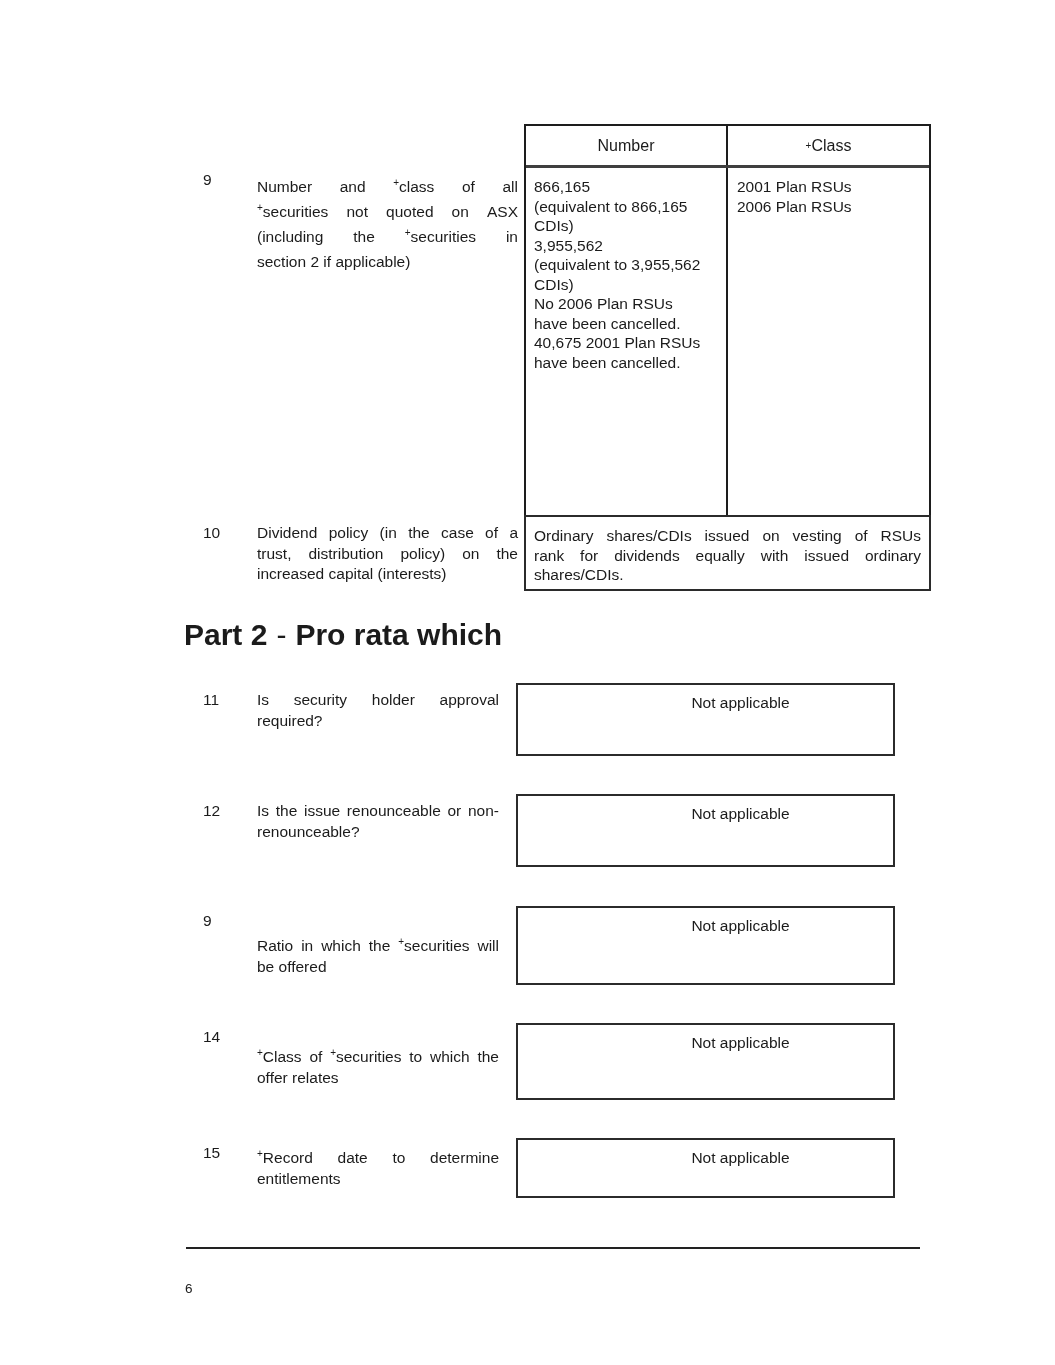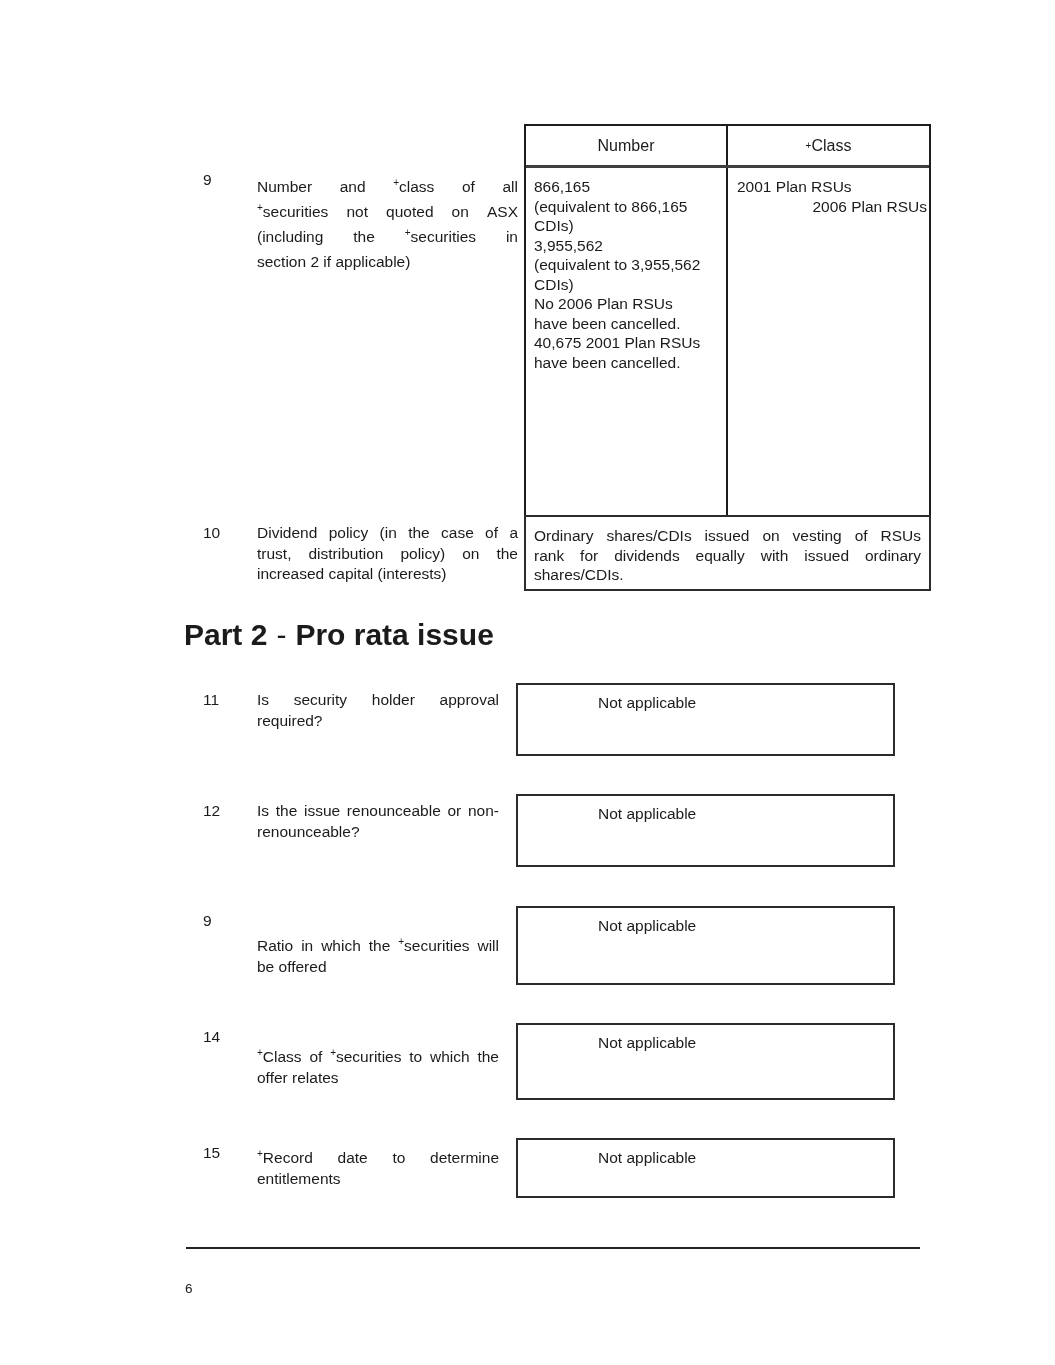--- a/index.html
+++ b/index.html
@@ -19,24 +19,24 @@
   .t9 { left:524px; top:124px; width:407px; height:435px; border:2px solid #1d1d1d; display:flex; flex-direction:column; background:#fff; }
   .t9-head { display:flex; height:42px; border-bottom:3px solid #3f3f3f; flex:0 0 auto; }
   .t9-hc { display:flex; align-items:center; justify-content:center; font-size:16px; }
   .t9-hc.c1 { width:202px; border-right:2px solid #1d1d1d; }
   .t9-hc.c2 { flex:1; }
   .t9-body { display:flex; flex:1; }
   .t9-cell { line-height:19.5px; }
   .t9-cell.c1 { width:202px; border-right:2px solid #1d1d1d; padding:9px 6px 0 8px; }
   .t9-cell.c2 { flex:1; padding:9px 2px 0 9px; }
   .t9-cell p { margin:0; }
-  .mt44 { margin-top:44px; } .mt21 { margin-top:21px; } .mt39 { margin-top:39px;text-align:right; }
+  .mt44 { margin-top:44px; } .mt21 { margin-top:21px; } .mt39 { margin-top:39px; }
 
   
-  .box { border:2px solid #2b2b2b; background:#fff; }
+  .box { border:2px solid #2b2b2b; background:#fff;text-align:center; }
   .box10 { left:524px; top:515px; width:407px; height:76px; padding:9px 8px 0 8px; text-align:justify; line-height:19.5px; }
   .boxNA { left:516px; width:379px; padding:8px 10px 0 80px; line-height:19.5px; }
   #b11 { top:683px; height:73px; }
   #b12 { top:794px; height:73px; }
   #b13 { top:906px; height:79px; }
   #b14 { top:1023px; height:77px; }
   #b15 { top:1138px; height:60px; }
 
   .heading { left:184px; top:617px; font-size:30px; line-height:36px; font-weight:bold; white-space:nowrap; }
   .h-sep { font-weight:400; margin:0 9px; }
@@ -75,21 +75,21 @@
         <p>2001 Plan RSUs</p>
         <p class="mt39">2006 Plan RSUs</p>
       </div>
     </div>
   </div>
 
   <div class="abs qnum" style="left:203px; top:523px;">10</div>
   <div class="abs box box10"><span>Ordinary&nbsp;shares/CDIs&nbsp;issued&nbsp;on&nbsp;vesting&nbsp;of&nbsp;RSUs rank&nbsp;for&nbsp;dividends&nbsp;equally&nbsp;with&nbsp;issued&nbsp;ordinary shares/CDIs.</span></div>
   <div class="abs label" style="left:257px; top:523px; width:261px;">Dividend&nbsp;policy&nbsp;(in&nbsp;the&nbsp;case&nbsp;of&nbsp;a trust,&nbsp;distribution&nbsp;policy)&nbsp;on&nbsp;the increased&nbsp;capital&nbsp;(interests)</div>
 
-  <div class="abs heading"><span>Part 2</span><span class="h-sep">-</span><span>Pro rata issue</span></div>
+  <div class="abs heading"><span>Part 2</span><span class="h-sep">-</span><span>Pro rata which</span></div>
 
   <div class="abs qnum" style="left:203px; top:690px;">11</div>
   <div class="abs label" style="left:257px; top:690px; width:242px;">Is&nbsp;security&nbsp;holder&nbsp;approval required?</div>
   <div id="b11" class="abs box boxNA"><span>Not applicable</span></div>
 
   <div class="abs qnum" style="left:203px; top:801px;">12</div>
   <div class="abs label" style="left:257px; top:801px; width:242px;">Is&nbsp;the&nbsp;issue&nbsp;renounceable&nbsp;or non-renounceable?</div>
   <div id="b12" class="abs box boxNA"><span>Not applicable</span></div>
 
   <div class="abs qnum" style="left:203px; top:911px;">9</div>

